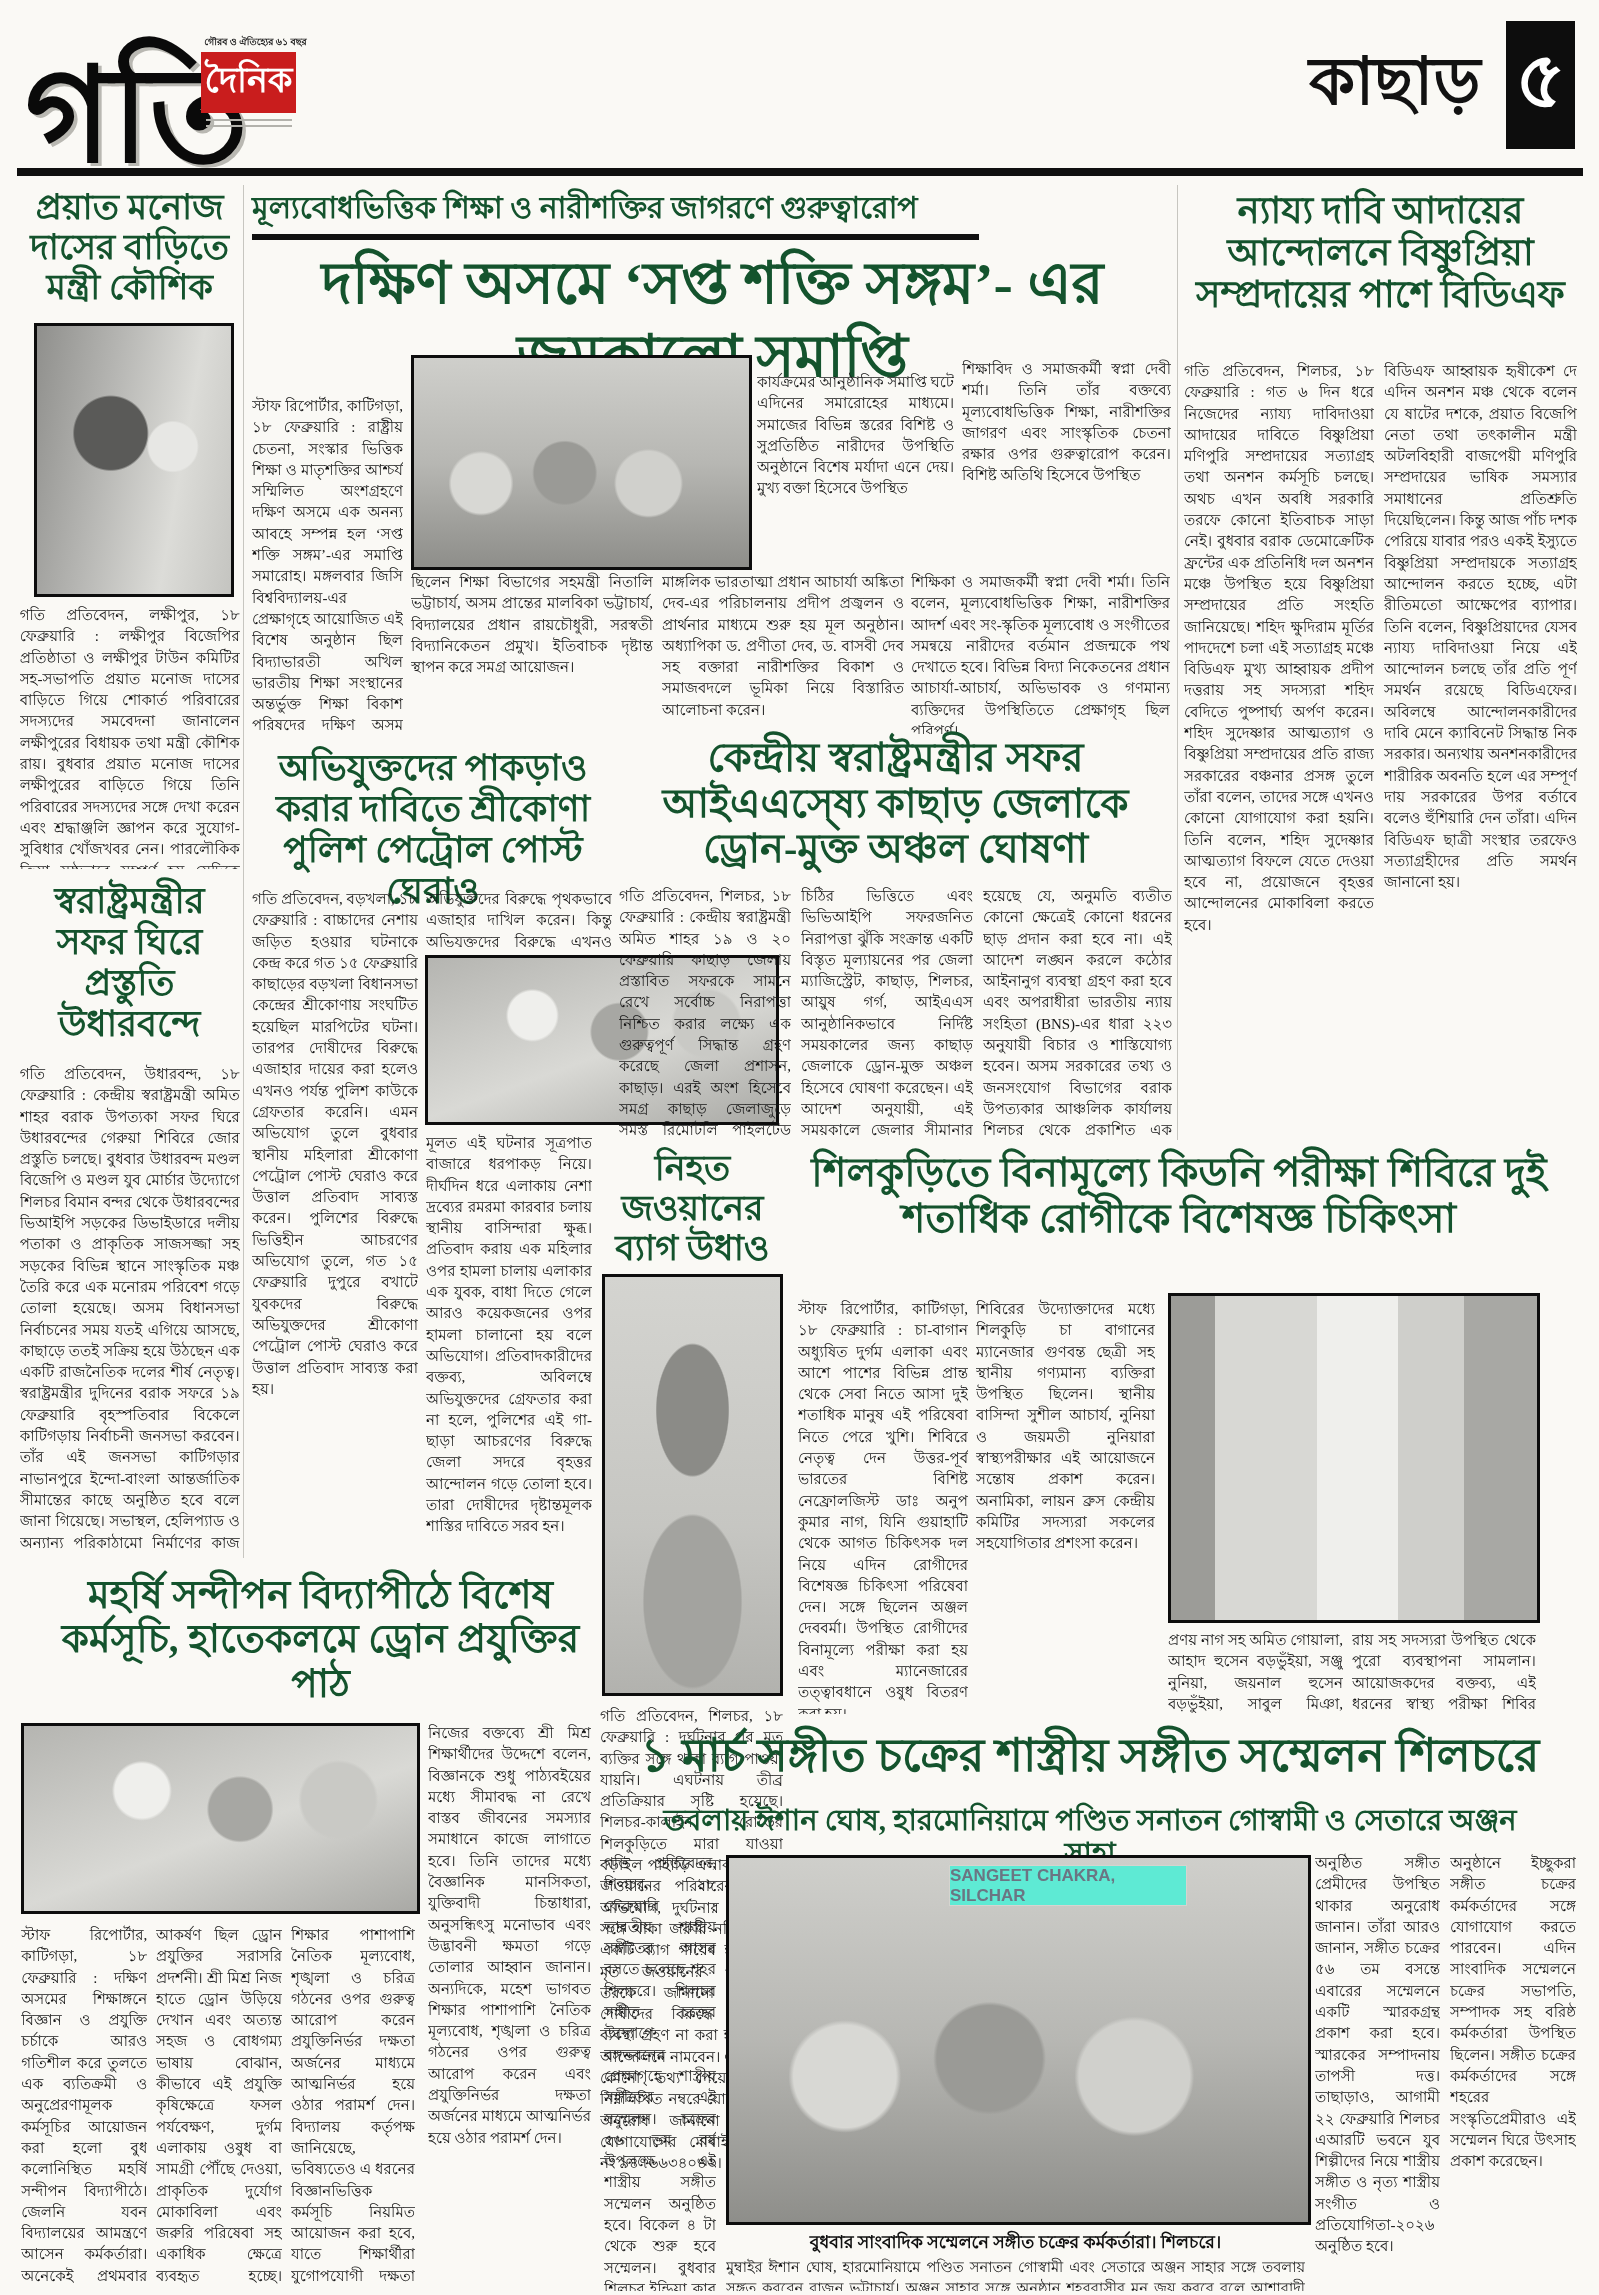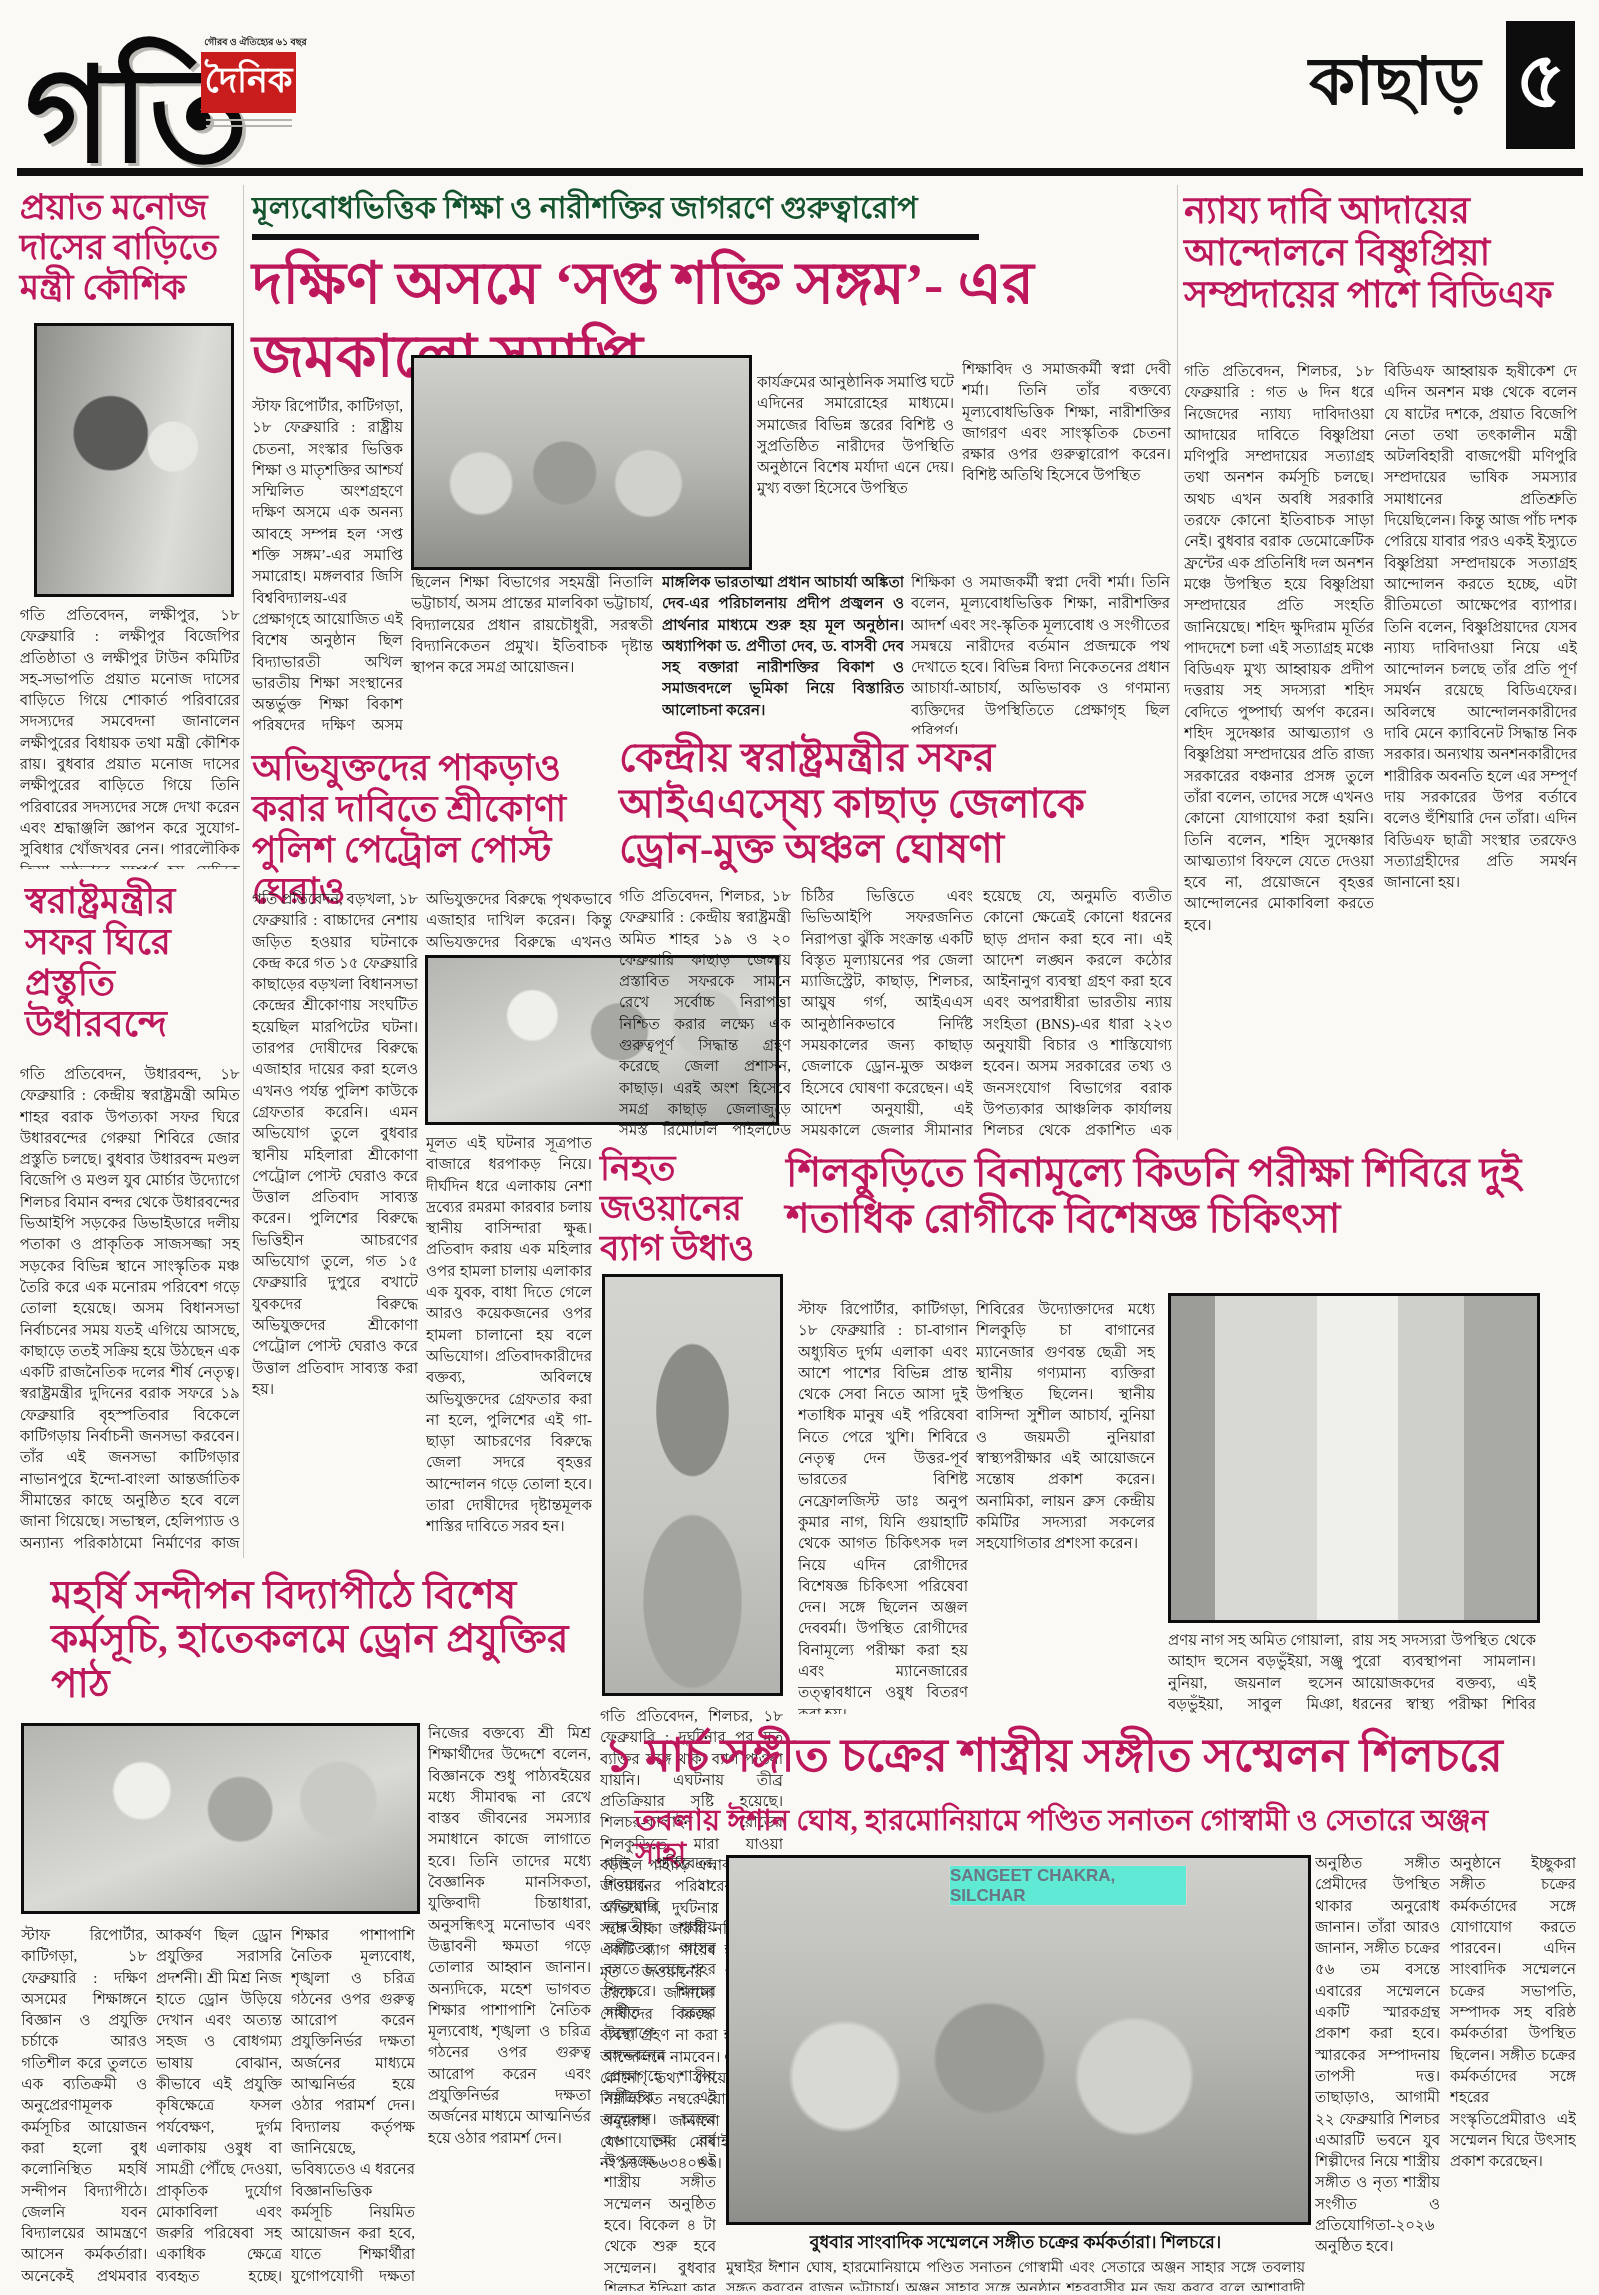--- a/index.html
+++ b/index.html
@@ -1,19 +1,19 @@
 <!DOCTYPE html>
 <html style="font-size:9px"><head>
 <meta charset="utf-8">
 <style>
   html,body{margin:0;padding:0;background:#e8e6e0;}
   #page{position:relative;width:1600px;height:2295px;background:#faf9f5;overflow:hidden;
         font-family:"Liberation Serif","DejaVu Serif",serif;color:#121212;}
   .abs{position:absolute;}
-  .headline{font-weight:bold;color:#be185d;line-height:1.14;}
+  .headline{font-weight:bold;text-align:center;color:#14532d;line-height:1.14;}
   .kicker{font-weight:bold;color:#14532d;line-height:1.2;}
   .body-text{text-align:justify;line-height:1.42;font-size:15px;color:#161616;overflow:hidden;
              word-break:break-word;}
   .photo{border:3.9px solid #0d0d0d;background:#b9b9b6;overflow:hidden;}
   .ph-a{background:
       radial-gradient(circle at 70% 45%, #e7e7e4 0 12%, transparent 13%),
       radial-gradient(circle at 38% 40%, #5a5a58 0 18%, transparent 19%),
       linear-gradient(100deg,#8f8f8c 0%,#b5b5b2 35%,#dcdcd8 70%,#c4c4c0 100%);}
   .ph-b{background:
       radial-gradient(circle at 20% 60%, #d8d8d4 0 10%, transparent 11%),
@@ -66,21 +66,21 @@
   <div class="abs headline" style="left:25px;top:881px;width:209px;font-size:36px;">স্বরাষ্ট্রমন্ত্রীর সফর ঘিরে প্রস্তুতি উধারবন্দে</div>
   <div class="abs body-text" style="left:19.7px;top:1064px;width:220px;height:489px;">গতি প্রতিবেদন, উধারবন্দ, ১৮ ফেব্রুয়ারি : কেন্দ্রীয় স্বরাষ্ট্রমন্ত্রী অমিত শাহর বরাক উপত্যকা সফর ঘিরে উধারবন্দের গেরুয়া শিবিরে জোর প্রস্তুতি চলছে। বুধবার উধারবন্দ মণ্ডল বিজেপি ও মণ্ডল যুব মোর্চার উদ্যোগে শিলচর বিমান বন্দর থেকে উধারবন্দের ভিআইপি সড়কের ডিভাইডারে দলীয় পতাকা ও প্রাকৃতিক সাজসজ্জা সহ সড়কের বিভিন্ন স্থানে সাংস্কৃতিক মঞ্চ তৈরি করে এক মনোরম পরিবেশ গড়ে তোলা হয়েছে। অসম বিধানসভা নির্বাচনের সময় যতই এগিয়ে আসছে, কাছাড়ে ততই সক্রিয় হয়ে উঠছেন এক একটি রাজনৈতিক দলের শীর্ষ নেতৃত্ব। স্বরাষ্ট্রমন্ত্রীর দুদিনের বরাক সফরে ১৯ ফেব্রুয়ারি বৃহস্পতিবার বিকেলে কাটিগড়ায় নির্বাচনী জনসভা করবেন। তাঁর এই জনসভা কাটিগড়ার নাভানপুরে ইন্দো-বাংলা আন্তর্জাতিক সীমান্তের কাছে অনুষ্ঠিত হবে বলে জানা গিয়েছে। সভাস্থল, হেলিপ্যাড ও অন্যান্য পরিকাঠামো নির্মাণের কাজ শেষ পর্যায়ে। মঙ্গলবার প্রস্তুতি খতিয়ে দেখেন মন্ত্রী কৌশিক রায়, জেলাশাসক আয়ুষ গর্গ সহ বিজেপি নেতারা।</div>
 
   <div class="abs kicker" style="left:252px;top:190px;width:727px;font-size:30px;border-bottom:6.2px solid #111;padding-bottom:7.9px;">মূল্যবোধভিত্তিক শিক্ষা ও নারীশক্তির জাগরণে গুরুত্বারোপ</div>
   <div class="abs headline" style="left:252px;top:248px;width:921px;font-size:58px;line-height:1.25;">দক্ষিণ অসমে ‘সপ্ত শক্তি সঙ্গম’- এর জমকালো সমাপ্তি</div>
   <div class="abs photo ph-b" style="left:411px;top:355px;width:335px;height:209px;"></div>
   <div class="abs body-text" style="left:252px;top:396px;width:151px;height:337px;">স্টাফ রিপোর্টার, কাটিগড়া, ১৮ ফেব্রুয়ারি : রাষ্ট্রীয় চেতনা, সংস্কার ভিত্তিক শিক্ষা ও মাতৃশক্তির আশ্চর্য সম্মিলিত অংশগ্রহণে দক্ষিণ অসমে এক অনন্য আবহে সম্পন্ন হল ‘সপ্ত শক্তি সঙ্গম’-এর সমাপ্তি সমারোহ। মঙ্গলবার জিসি বিশ্ববিদ্যালয়-এর প্রেক্ষাগৃহে আয়োজিত এই বিশেষ অনুষ্ঠান ছিল বিদ্যাভারতী অখিল ভারতীয় শিক্ষা সংস্থানের অন্তর্ভুক্ত শিক্ষা বিকাশ পরিষদের দক্ষিণ অসম প্রান্তের উদ্যোগে। রাষ্ট্রীয় স্বয়ং সেবক সংঘ-এর শতবর্ষ পূর্তি উপলক্ষে আয়োজিত এই মাতৃকেন্দ্রিক কর্মসূচি দক্ষিণ অসমের মোট ৩৫টি বিদ্যালয়ে একযোগে উদযাপিত হয়। গত ২০২৫ সালের ৫ সেপ্টেম্বর থেকে শুরু হয়ে ২০২৬ সালের ২৩ জানুয়ারি পর্যন্ত চলা এই ধারাবাহিক</div>
   <div class="abs body-text" style="left:757px;top:372px;width:197px;height:203px;">কার্যক্রমের আনুষ্ঠানিক সমাপ্তি ঘটে এদিনের সমারোহের মাধ্যমে। সমাজের বিভিন্ন স্তরের বিশিষ্ট ও সুপ্রতিষ্ঠিত নারীদের উপস্থিতি অনুষ্ঠানে বিশেষ মর্যাদা এনে দেয়। মুখ্য বক্তা হিসেবে উপস্থিত</div>
   <div class="abs body-text" style="left:411px;top:572px;width:242px;height:162px;">ছিলেন শিক্ষা বিভাগের সহমন্ত্রী নিতালি ভট্টাচার্য, অসম প্রান্তের মালবিকা ভট্টাচার্য, বিদ্যালয়ের প্রধান রায়চৌধুরী, সরস্বতী বিদ্যানিকেতন প্রমুখ। ইতিবাচক দৃষ্টান্ত স্থাপন করে সমগ্র আয়োজন।</div>
   <div class="abs body-text" style="left:962px;top:359px;width:209px;height:203px;">শিক্ষাবিদ ও সমাজকর্মী স্বপ্না দেবী শর্মা। তিনি তাঁর বক্তব্যে মূল্যবোধভিত্তিক শিক্ষা, নারীশক্তির জাগরণ এবং সাংস্কৃতিক চেতনা রক্ষার ওপর গুরুত্বারোপ করেন। বিশিষ্ট অতিথি হিসেবে উপস্থিত</div>
-  <div class="abs body-text" style="left:662px;top:572px;width:242px;height:162px;font-weight:bold;">মাঙ্গলিক ভারতাত্মা প্রধান আচার্যা অঙ্কিতা দেব-এর পরিচালনায় প্রদীপ প্রজ্বলন ও প্রার্থনার মাধ্যমে শুরু হয় মূল অনুষ্ঠান। অধ্যাপিকা ড. প্রণীতা দেব, ড. বাসবী দেব সহ বক্তারা নারীশক্তির বিকাশ ও সমাজবদলে ভূমিকা নিয়ে বিস্তারিত আলোচনা করেন।</div>
+  <div class="abs body-text" style="left:662px;top:572px;width:242px;height:162px;">মাঙ্গলিক ভারতাত্মা প্রধান আচার্যা অঙ্কিতা দেব-এর পরিচালনায় প্রদীপ প্রজ্বলন ও প্রার্থনার মাধ্যমে শুরু হয় মূল অনুষ্ঠান। অধ্যাপিকা ড. প্রণীতা দেব, ড. বাসবী দেব সহ বক্তারা নারীশক্তির বিকাশ ও সমাজবদলে ভূমিকা নিয়ে বিস্তারিত আলোচনা করেন।</div>
   <div class="abs body-text" style="left:911px;top:572px;width:259px;height:162px;">শিক্ষিকা ও সমাজকর্মী স্বপ্না দেবী শর্মা। তিনি বলেন, মূল্যবোধভিত্তিক শিক্ষা, নারীশক্তির আদর্শ এবং সং-স্কৃতিক মূল্যবোধ ও সংগীতের সমন্বয়ে নারীদের বর্তমান প্রজন্মকে পথ দেখাতে হবে। বিভিন্ন বিদ্যা নিকেতনের প্রধান আচার্যা-আচার্য, অভিভাবক ও গণমান্য ব্যক্তিদের উপস্থিতিতে প্রেক্ষাগৃহ ছিল পরিপূর্ণ।</div>
 
   <div class="abs headline" style="left:1184px;top:190px;width:393px;font-size:37px;">ন্যায্য দাবি আদায়ের আন্দোলনে বিষ্ণুপ্রিয়া সম্প্রদায়ের পাশে বিডিএফ</div>
   <div class="abs body-text" style="left:1184px;top:361px;width:190px;height:780px;">গতি প্রতিবেদন, শিলচর, ১৮ ফেব্রুয়ারি : গত ৬ দিন ধরে নিজেদের ন্যায্য দাবিদাওয়া আদায়ের দাবিতে বিষ্ণুপ্রিয়া মণিপুরি সম্প্রদায়ের সত্যাগ্রহ তথা অনশন কর্মসূচি চলছে। অথচ এখন অবধি সরকারি তরফে কোনো ইতিবাচক সাড়া নেই। বুধবার বরাক ডেমোক্রেটিক ফ্রন্টের এক প্রতিনিধি দল অনশন মঞ্চে উপস্থিত হয়ে বিষ্ণুপ্রিয়া সম্প্রদায়ের প্রতি সংহতি জানিয়েছে। শহিদ ক্ষুদিরাম মূর্তির পাদদেশে চলা এই সত্যাগ্রহ মঞ্চে বিডিএফ মুখ্য আহ্বায়ক প্রদীপ দত্তরায় সহ সদস্যরা শহিদ বেদিতে পুষ্পার্ঘ্য অর্পণ করেন। শহিদ সুদেষ্ণার আত্মত্যাগ ও বিষ্ণুপ্রিয়া সম্প্রদায়ের প্রতি রাজ্য সরকারের বঞ্চনার প্রসঙ্গ তুলে তাঁরা বলেন, তাদের সঙ্গে এখনও কোনো যোগাযোগ করা হয়নি। তিনি বলেন, শহিদ সুদেষ্ণার আত্মত্যাগ বিফলে যেতে দেওয়া হবে না, প্রয়োজনে বৃহত্তর আন্দোলনের মোকাবিলা করতে হবে।</div>
   <div class="abs body-text" style="left:1384px;top:361px;width:193px;height:780px;">বিডিএফ আহ্বায়ক হৃষীকেশ দে এদিন অনশন মঞ্চ থেকে বলেন যে ষাটের দশকে, প্রয়াত বিজেপি নেতা তথা তৎকালীন মন্ত্রী অটলবিহারী বাজপেয়ী মণিপুরি সম্প্রদায়ের ভাষিক সমস্যার সমাধানের প্রতিশ্রুতি দিয়েছিলেন। কিন্তু আজ পাঁচ দশক পেরিয়ে যাবার পরও একই ইস্যুতে বিষ্ণুপ্রিয়া সম্প্রদায়কে সত্যাগ্রহ আন্দোলন করতে হচ্ছে, এটা রীতিমতো আক্ষেপের ব্যাপার। তিনি বলেন, বিষ্ণুপ্রিয়াদের যেসব ন্যায্য দাবিদাওয়া নিয়ে এই আন্দোলন চলছে তাঁর প্রতি পূর্ণ সমর্থন রয়েছে বিডিএফের। অবিলম্বে আন্দোলনকারীদের দাবি মেনে ক্যাবিনেট সিদ্ধান্ত নিক সরকার। অন্যথায় অনশনকারীদের শারীরিক অবনতি হলে এর সম্পূর্ণ দায় সরকারের উপর বর্তাবে বলেও হুঁশিয়ারি দেন তাঁরা। এদিন বিডিএফ ছাত্রী সংস্থার তরফেও সত্যাগ্রহীদের প্রতি সমর্থন জানানো হয়।</div>
 
   <div class="abs headline" style="left:252px;top:748px;width:362px;font-size:36px;">অভিযুক্তদের পাকড়াও করার দাবিতে শ্রীকোণা পুলিশ পেট্রোল পোস্ট ঘেরাও</div>
   <div class="abs body-text" style="left:252px;top:889px;width:166px;height:663px;">গতি প্রতিবেদন, বড়খলা, ১৮ ফেব্রুয়ারি : বাচ্চাদের নেশায় জড়িত হওয়ার ঘটনাকে কেন্দ্র করে গত ১৫ ফেব্রুয়ারি কাছাড়ের বড়খলা বিধানসভা কেন্দ্রের শ্রীকোণায় সংঘটিত হয়েছিল মারপিটের ঘটনা। তারপর দোষীদের বিরুদ্ধে এজাহার দায়ের করা হলেও এখনও পর্যন্ত পুলিশ কাউকে গ্রেফতার করেনি। এমন অভিযোগ তুলে বুধবার স্থানীয় মহিলারা শ্রীকোণা পেট্রোল পোস্ট ঘেরাও করে উত্তাল প্রতিবাদ সাব্যস্ত করেন। পুলিশের বিরুদ্ধে ভিত্তিহীন আচরণের অভিযোগ তুলে, গত ১৫ ফেব্রুয়ারি দুপুরে বখাটে যুবকদের বিরুদ্ধে অভিযুক্তদের শ্রীকোণা পেট্রোল পোস্ট ঘেরাও করে উত্তাল প্রতিবাদ সাব্যস্ত করা হয়।</div>
   <div class="abs body-text" style="left:426px;top:889px;width:186px;height:58px;">অভিযুক্তদের বিরুদ্ধে পৃথকভাবে এজাহার দাখিল করেন। কিন্তু অভিযুক্তদের বিরুদ্ধে এখনও কোনো আইনানুগ ব্যবস্থা গ্রহণ না করায় এলাকার মহিলা ও স্থানীয় জনগণ শ্রীকোণা পেট্রোল পোস্ট ঘেরাও করে উত্তাল প্রতিবাদ করেন।</div>
   <div class="abs photo ph-c" style="left:425px;top:955px;width:348px;height:164px;"></div>

